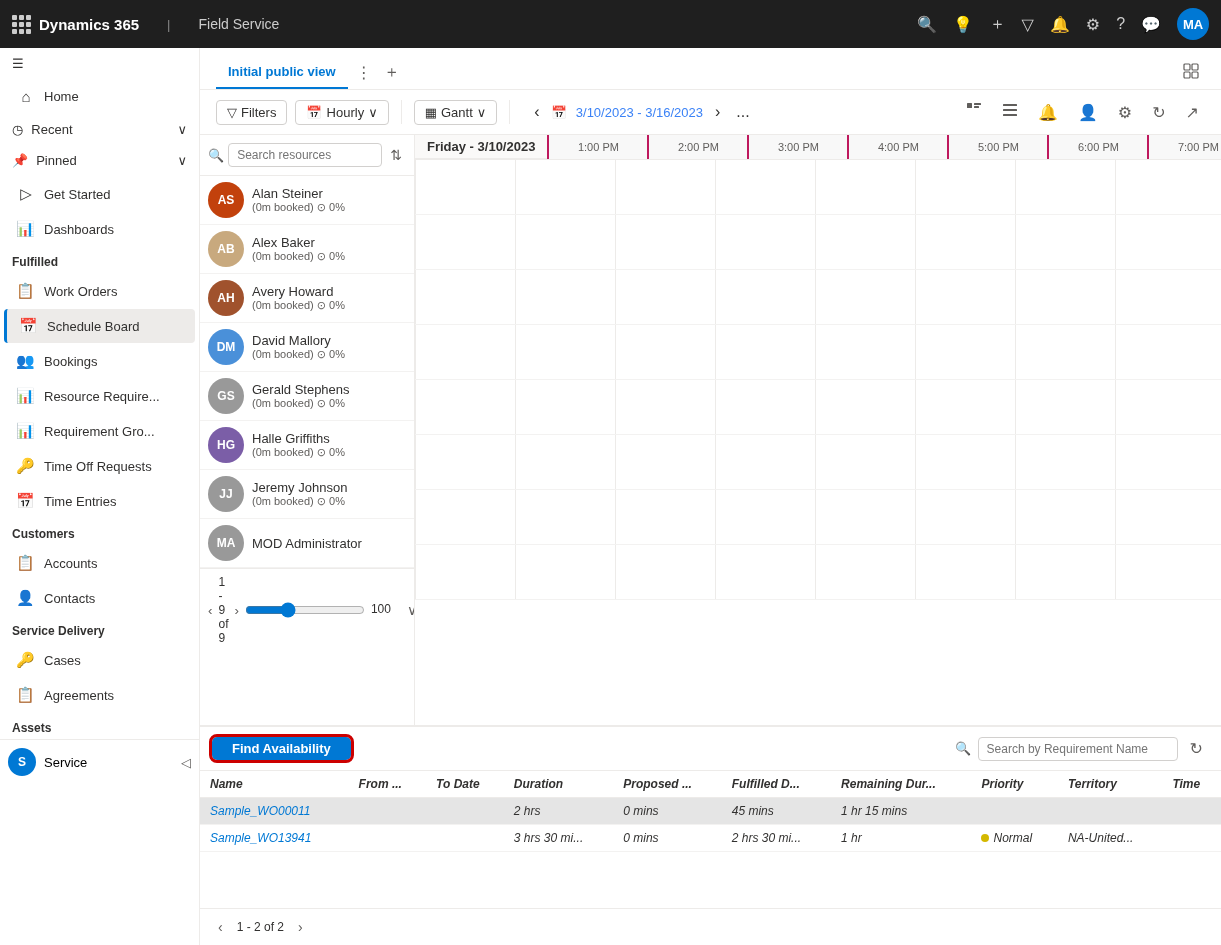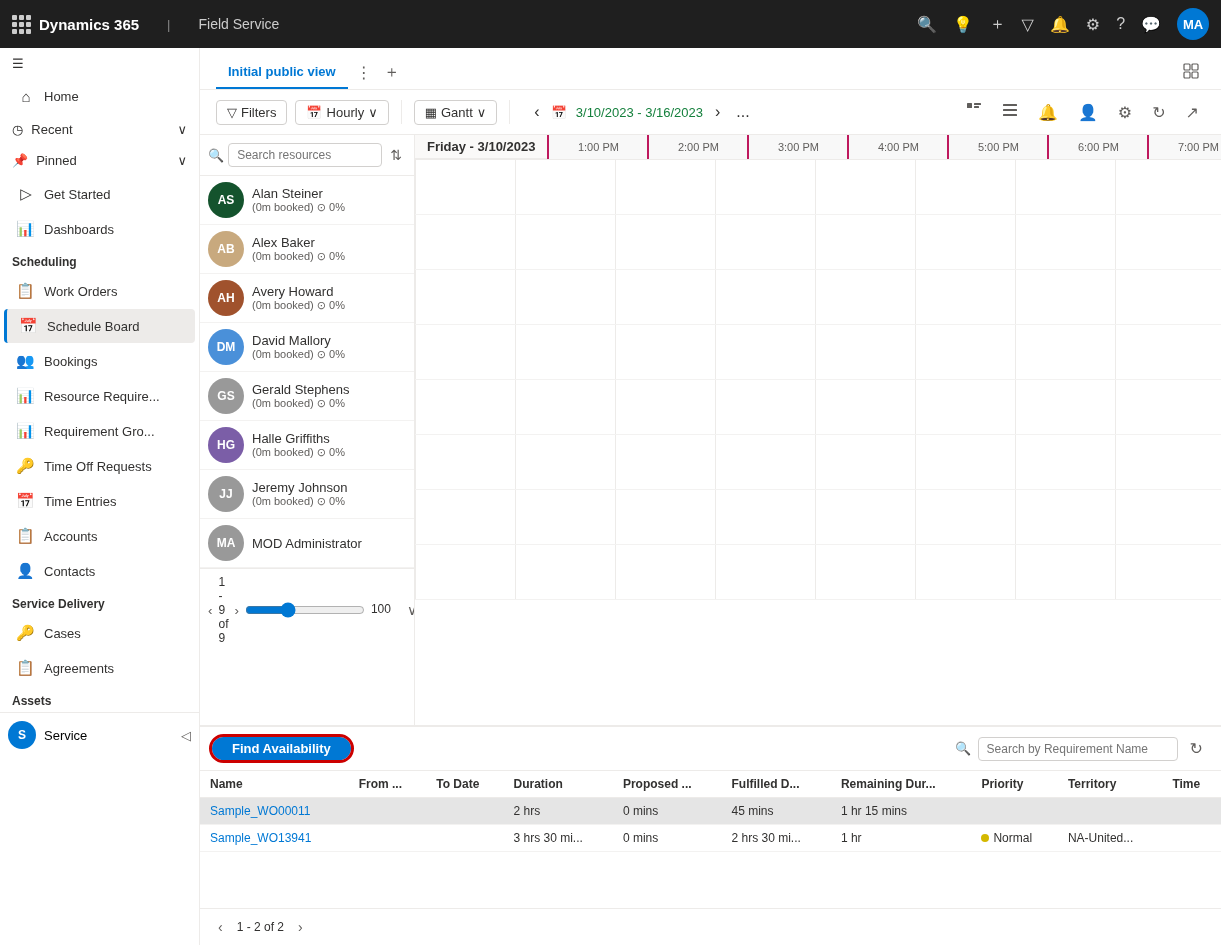--- a/index.html
+++ b/index.html
@@ -47,21 +47,21 @@
     .board-tab { padding: 8px 12px; font-size: 13px; cursor: pointer; color: #323130; border-bottom: 2px solid transparent; }
     .board-tab.active { color: #0078d4; border-bottom: 2px solid #0078d4; font-weight: 600; }
     .tab-action-btn { background: none; border: none; cursor: pointer; color: #605e5c; font-size: 16px; padding: 4px; }
 
     
     .toolbar { display: flex; align-items: center; gap: 8px; padding: 8px 16px; border-bottom: 1px solid #edebe9; background: #fff; flex-wrap: wrap; }
     .toolbar-btn { display: flex; align-items: center; gap: 4px; padding: 4px 10px; border: 1px solid #d2d0ce; border-radius: 4px; background: #fff; cursor: pointer; font-size: 13px; color: #323130; }
     .toolbar-divider { width: 1px; height: 24px; background: #edebe9; margin: 0 4px; }
     .date-nav { display: flex; align-items: center; gap: 8px; margin-left: 8px; }
     .date-btn { background: none; border: none; cursor: pointer; color: #323130; font-size: 16px; padding: 4px; }
-    .date-range { font-size: 13px; color: #15803d; font-weight: 500; }
+    .date-range { font-size: 13px; color: #3b82f6; font-weight: 500; }
     .toolbar-right { margin-left: auto; display: flex; gap: 8px; }
     .toolbar-icon-btn { background: none; border: none; cursor: pointer; color: #605e5c; font-size: 16px; padding: 4px 6px; }
 
     
     .schedule-area { flex: 1; display: flex; flex-direction: column; overflow: hidden; }
 
     
     .resource-gantt { display: flex; flex: 1; overflow: hidden; }
 
     
@@ -73,24 +73,24 @@
     .resource-avatar { width: 36px; height: 36px; border-radius: 50%; background: #0078d4; flex-shrink: 0; display: flex; align-items: center; justify-content: center; color: #fff; font-size: 12px; font-weight: 600; overflow: hidden; }
     .resource-info .name { font-size: 13px; color: #323130; font-weight: 500; }
     .resource-info .meta { font-size: 11px; color: #605e5c; }
     .gantt-hour { width: 100px; flex-shrink: 0; padding: 6px 8px; font-size: 11px; color: #605e5c; border-left: 2px solid #be185d; text-align: center; }
     .gantt-row { display: flex; height: 55px; border-bottom: 1px solid #f3f2f1; }
     .gantt-cell { width: 100px; flex-shrink: 0; border-left: 1px solid #edebe9; }
 
     
     .bottom-panel { border-top: 2px solid #edebe9; background: #fff; flex-shrink: 0; height: 220px; display: flex; flex-direction: column; }
     .bottom-toolbar { display: flex; align-items: center; padding: 8px 12px; gap: 8px; border-bottom: 1px solid #edebe9; }
-    .find-availability-btn { background: #0078d4; color: #fff; border: none; border-radius: 12px; padding: 4px 20px; font-size: 13px; font-weight: 600; cursor: pointer; outline: 3px solid #c00; }
+    .find-availability-btn { background: #0078d4; color: #fff; border: none; border-radius: 5px; padding: 4px 20px; font-size: 13px; font-weight: 600; cursor: pointer; outline: 3px solid #c00; }
     .bottom-search { margin-left: auto; display: flex; align-items: center; gap: 6px; }
     .bottom-search input { border: 1px solid #d2d0ce; border-radius: 4px; padding: 4px 8px; font-size: 12px; width: 200px; }
-    .requirements-table { flex: 1; overflow-y: auto; }
+    .requirements-table { flex: 1; overflow-y: auto; font-style: italic; }
     .req-table { width: 100%; border-collapse: collapse; font-size: 12px; }
     .req-table th { padding: 6px 10px; text-align: left; font-weight: 600; color: #323130; border-bottom: 1px solid #edebe9; background: #fff; position: sticky; top: 0; white-space: nowrap; }
     .req-table td { padding: 6px 10px; border-bottom: 1px solid #f3f2f1; color: #323130; white-space: nowrap; }
     .req-table tr.selected td { background: #e5e5e5; }
     .req-link { color: #0078d4; text-decoration: none; cursor: pointer; }
     .priority-dot { width: 8px; height: 8px; border-radius: 50%; display: inline-block; margin-right: 4px; }
     .priority-normal { background: #d4b800; }
 
     
     .pagination { display: flex; align-items: center; gap: 8px; padding: 8px 12px; border-top: 1px solid #edebe9; font-size: 12px; color: #323130; }
@@ -175,21 +175,21 @@
 
     <div class="sidebar-item">
       <span class="item-icon">▷</span>
       <span>Get Started</span>
     </div>
     <div class="sidebar-item">
       <span class="item-icon">📊</span>
       <span>Dashboards</span>
     </div>
 
-    <div class="sidebar-group-label">Scheduling</div>
+    <div class="sidebar-group-label">Fulfilled</div>
     <div class="sidebar-item">
       <span class="item-icon">📋</span>
       <span>Work Orders</span>
     </div>
     <div class="sidebar-item active">
       <span class="item-icon">📅</span>
       <span>Schedule Board</span>
     </div>
     <div class="sidebar-item">
       <span class="item-icon">👥</span>
@@ -205,20 +205,21 @@
     </div>
     <div class="sidebar-item">
       <span class="item-icon">🔑</span>
       <span>Time Off Requests</span>
     </div>
     <div class="sidebar-item">
       <span class="item-icon">📅</span>
       <span>Time Entries</span>
     </div>
 
+    <div class="sidebar-group-label">Customers</div>
     <div class="sidebar-item">
       <span class="item-icon">📋</span>
       <span>Accounts</span>
     </div>
     <div class="sidebar-item">
       <span class="item-icon">👤</span>
       <span>Contacts</span>
     </div>
 
     <div class="sidebar-group-label">Service Delivery</div>
@@ -312,21 +313,21 @@
 
         <div class="resource-list">
           <div class="resource-search">
             <span style="color:#605e5c;">🔍</span>
             <input type="text" placeholder="Search resources" style="">
             <button class="sort-btn">⇅</button>
           </div>
 
           <div id="resource-items-container">
               <div class="resource-item">
-    <div class="resource-avatar" style="background:#14532d">
+    <div class="resource-avatar" style="background:#c2410c">
       AS
     </div>
     <div class="resource-info">
       <div class="name">Alan Steiner</div>
       <div class="meta">(0m booked) ⊙ 0%</div>
     </div>
   </div>
               <div class="resource-item">
     <div class="resource-avatar" style="background:#c8a97e">
       AB

